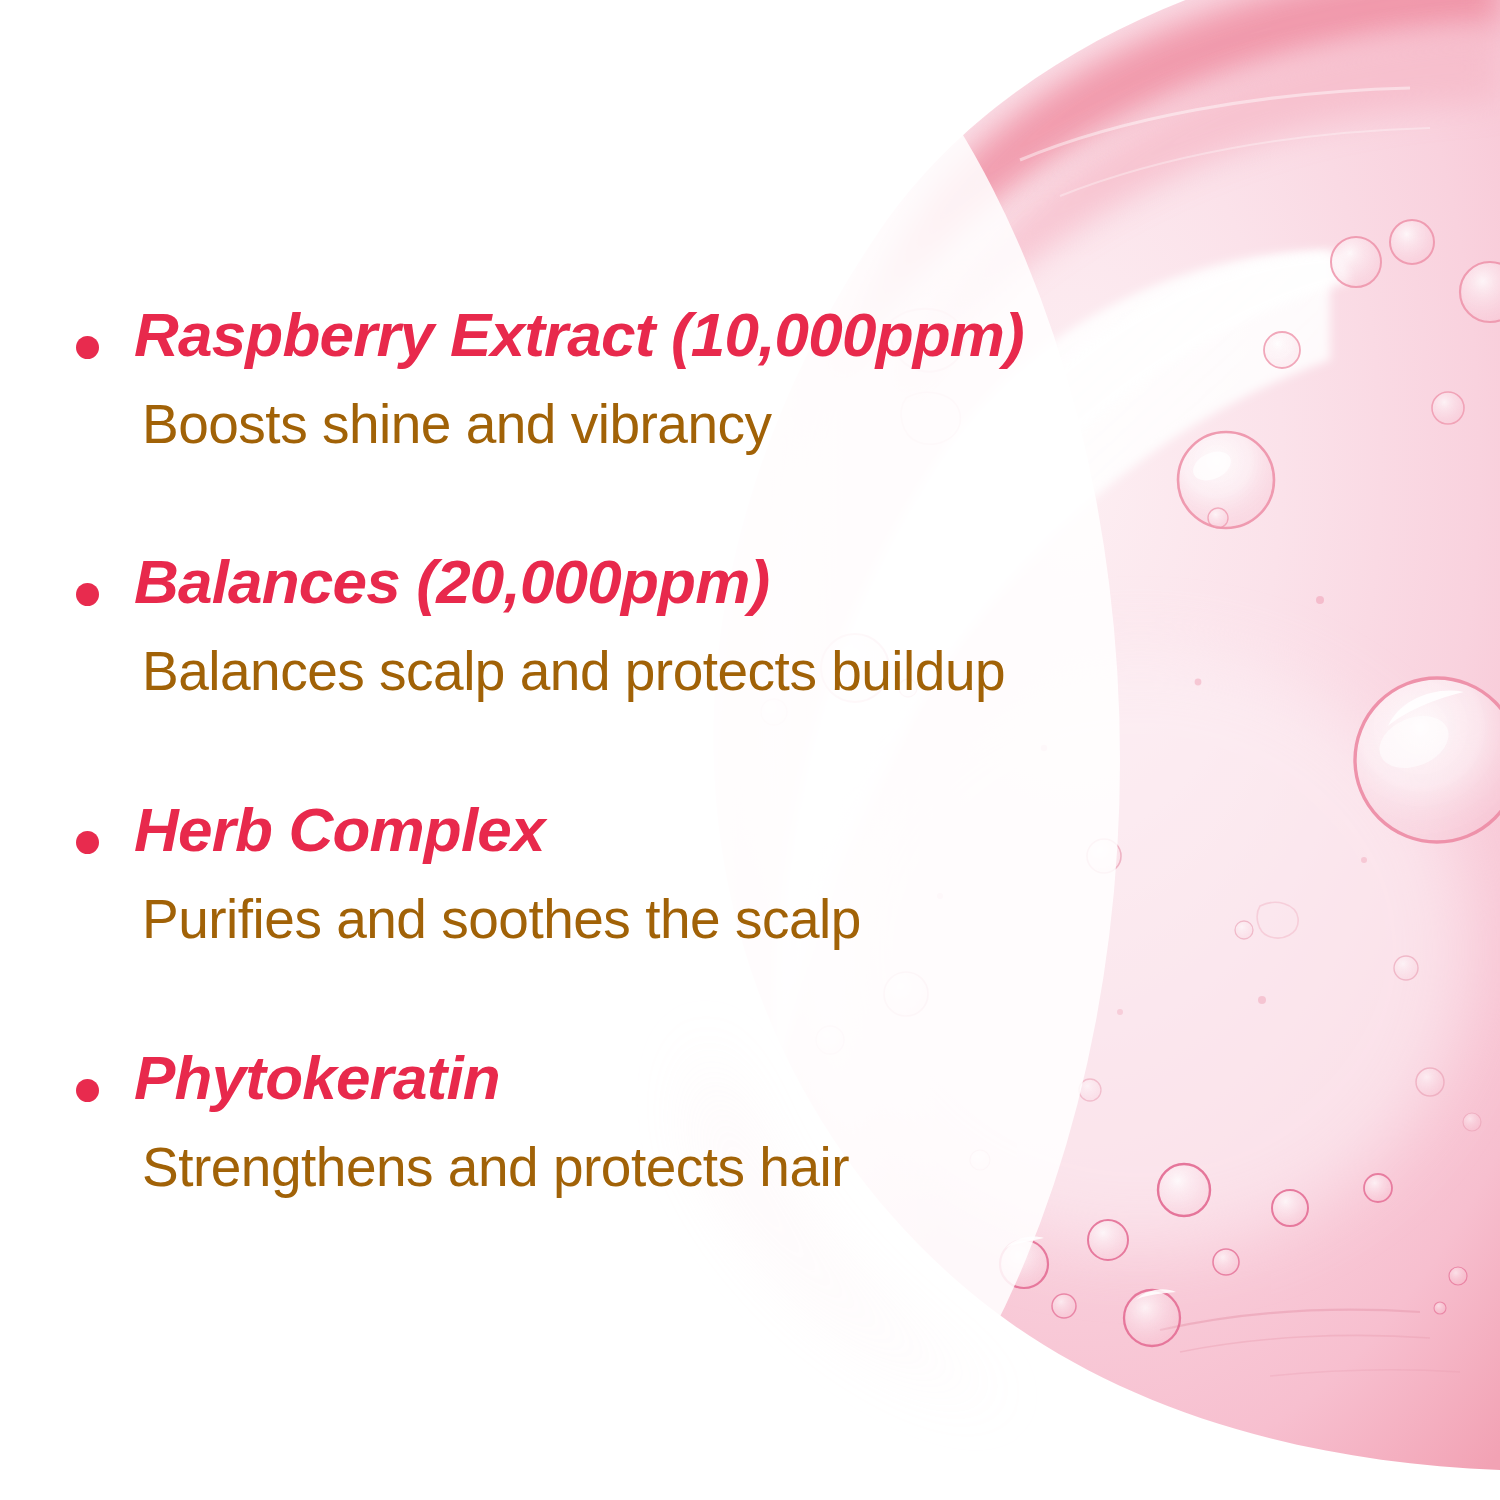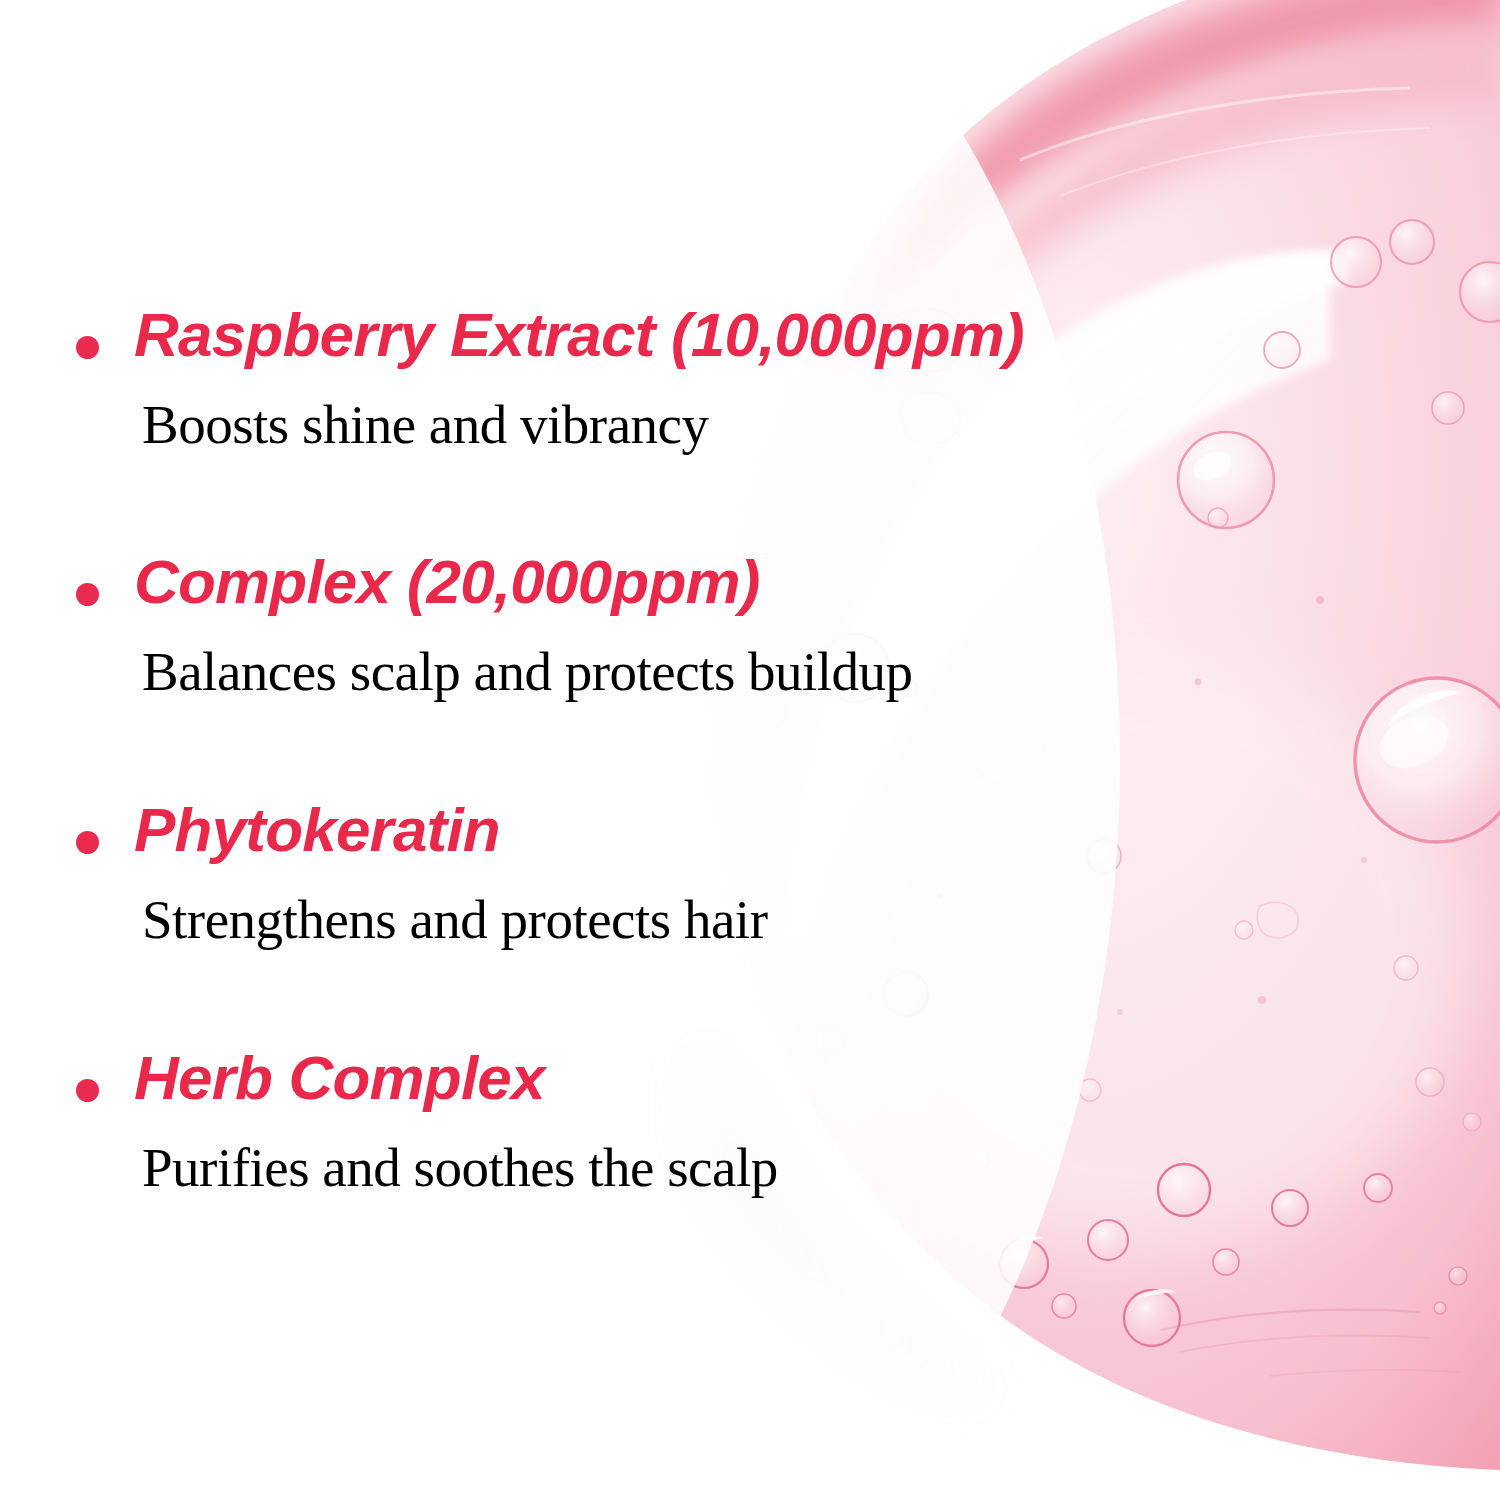--- a/index.html
+++ b/index.html
@@ -74,26 +74,26 @@
     font-style: italic;
     letter-spacing: -0.8px;
     color: #E8294C;
     white-space: nowrap;
   }
 
   .ingredient-desc {
     display: block;
     margin-top: 30px;
     margin-left: 8px;
-    font-family: Liberation Serif, serif;
+    font-family: Liberation Sans, sans-serif;
     font-size: 55px;
     line-height: 1.05;
     font-weight: 400;
     letter-spacing: -0.5px;
-    color: #000000;
+    color: #a16207;
     white-space: nowrap;
   }
 </style>
 </head>
 <body>
 
 <div id="canvas">
 
   <svg class="gel-art" viewBox="0 0 1500 1500" xmlns="http://www.w3.org/2000/svg" aria-hidden="true">
     <defs>
@@ -260,31 +260,31 @@
   <ul class="ingredient-list">
 
     <li class="ingredient-item">
       <span class="bullet-dot"></span>
       <span class="ingredient-name">Raspberry Extract (10,000ppm)</span>
       <span class="ingredient-desc">Boosts shine and vibrancy</span>
     </li>
 
     <li class="ingredient-item">
       <span class="bullet-dot"></span>
-      <span class="ingredient-name">Complex (20,000ppm)</span>
+      <span class="ingredient-name">Balances (20,000ppm)</span>
       <span class="ingredient-desc">Balances scalp and protects buildup</span>
+    </li>
+
+    <li class="ingredient-item">
+      <span class="bullet-dot"></span>
+      <span class="ingredient-name">Herb Complex</span>
+      <span class="ingredient-desc">Purifies and soothes the scalp</span>
     </li>
 
     <li class="ingredient-item">
       <span class="bullet-dot"></span>
       <span class="ingredient-name">Phytokeratin</span>
       <span class="ingredient-desc">Strengthens and protects hair</span>
     </li>
 
-    <li class="ingredient-item">
-      <span class="bullet-dot"></span>
-      <span class="ingredient-name">Herb Complex</span>
-      <span class="ingredient-desc">Purifies and soothes the scalp</span>
-    </li>
-
   </ul>
 
 </div>
 
 </body></html>

